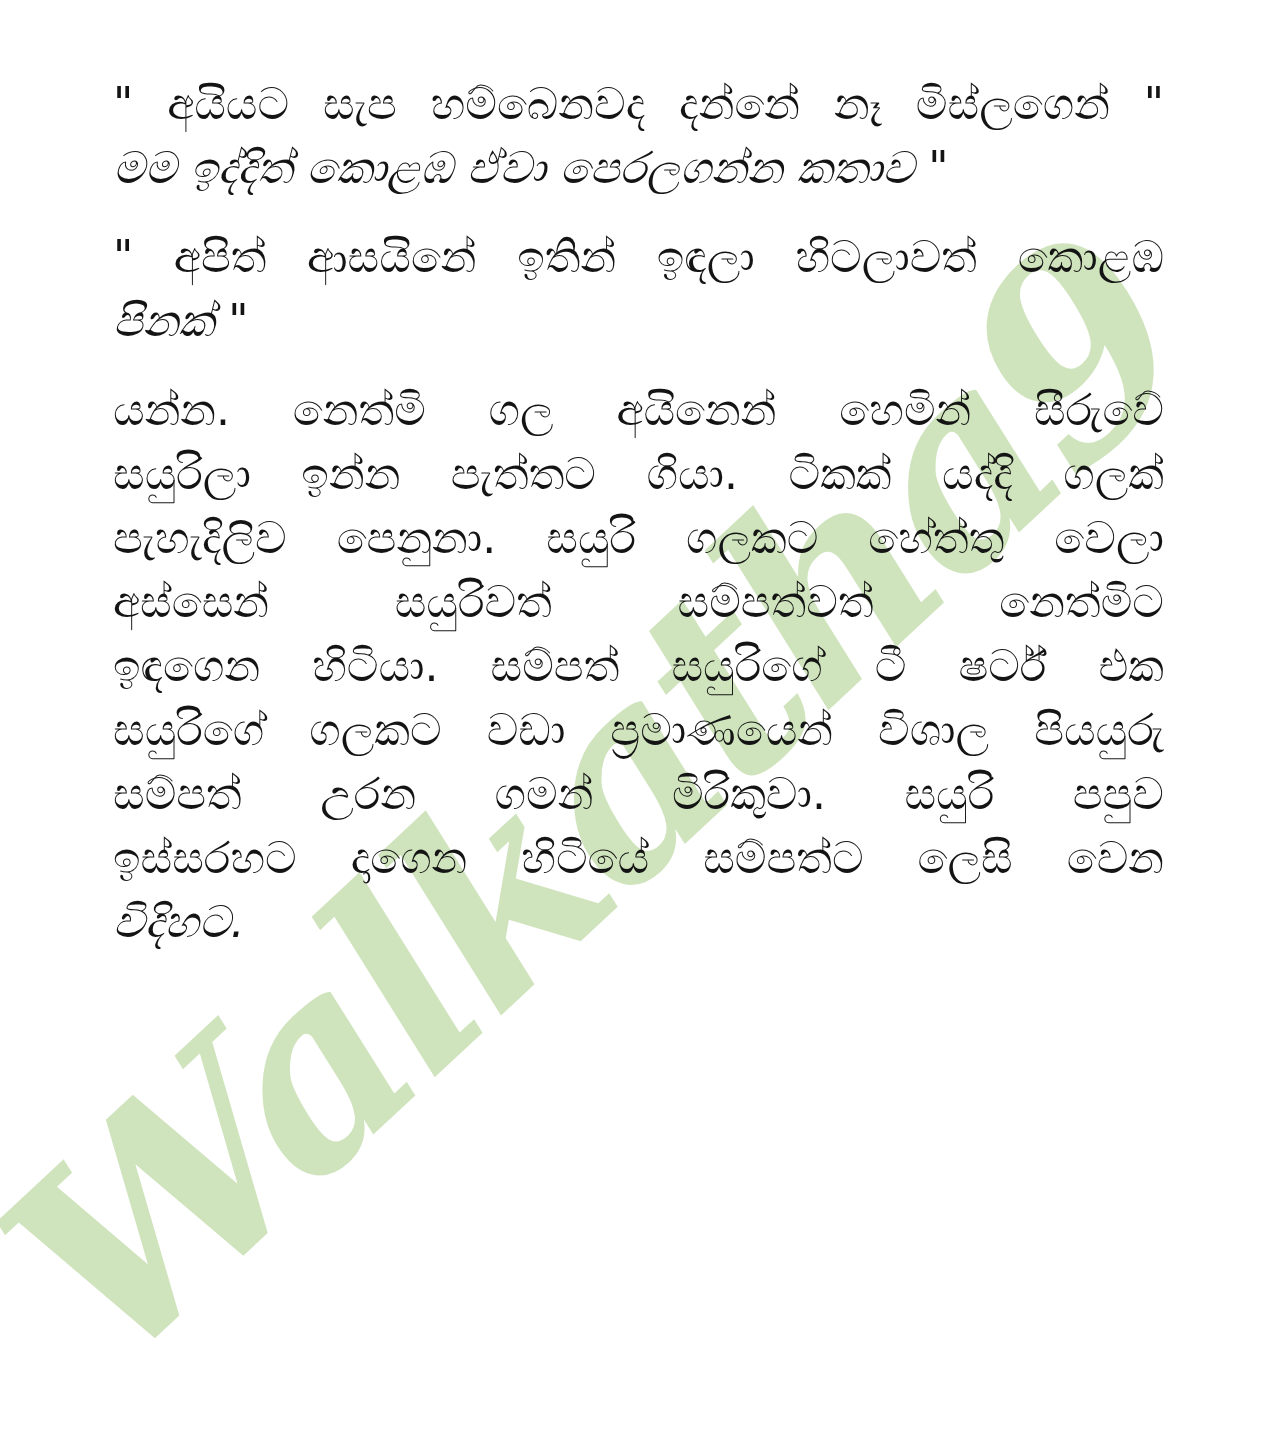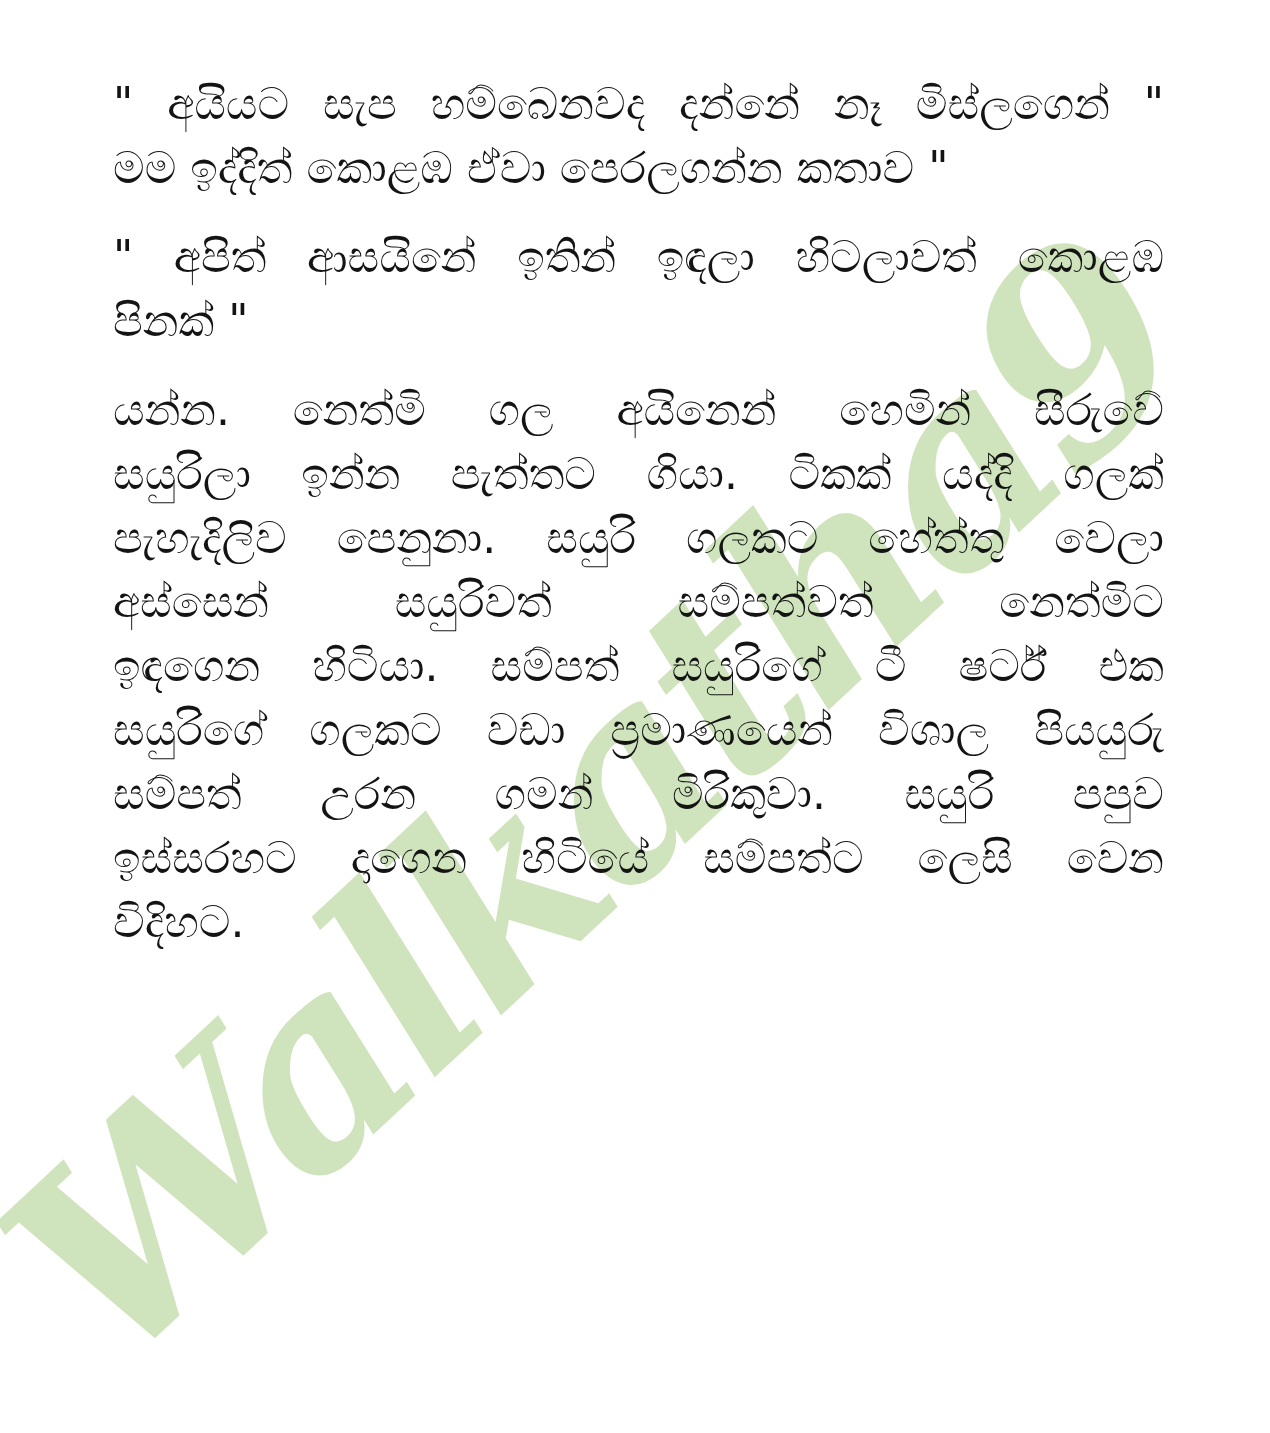--- a/index.html
+++ b/index.html
@@ -41,20 +41,21 @@
     font-size: 44px;
     line-height: 64px;
   }
   .line {
     display: block;
     text-align: justify;
     text-align-last: justify;
   }
   .line.last {
     text-align-last: left;
+    font-style: italic;
   }
 </style>
 </head>
 <body>
 
 <div class="page" style="background: rgb(255, 255, 255);">
   <div class="watermark" id="watermark" style="color: rgb(143, 191, 99); opacity: 0.42; transform: translate(-50%, -50%) rotate(-43deg);">Walkatha9</div>
   <main class="content" id="content" style="color: rgb(20, 20, 20);">
       <p class="para">
         <span class="line">" අයියට සැප හම්බෙනවද දන්නේ නෑ මිස්ලගෙන් "</span>

